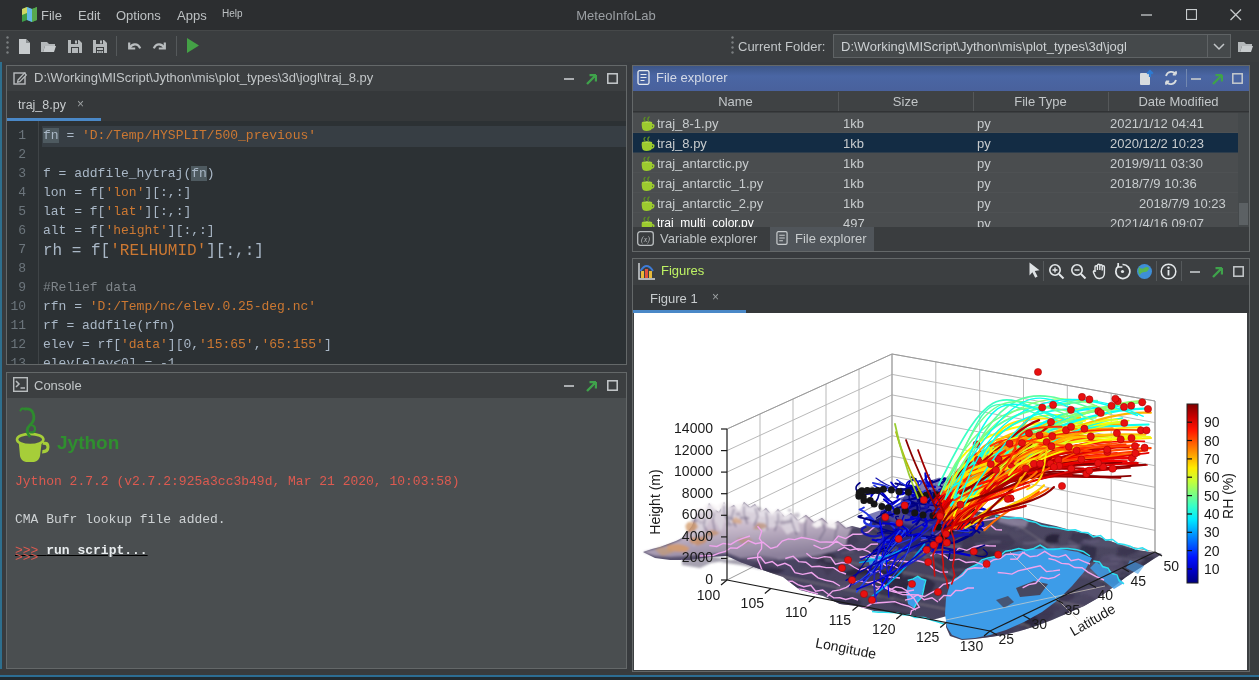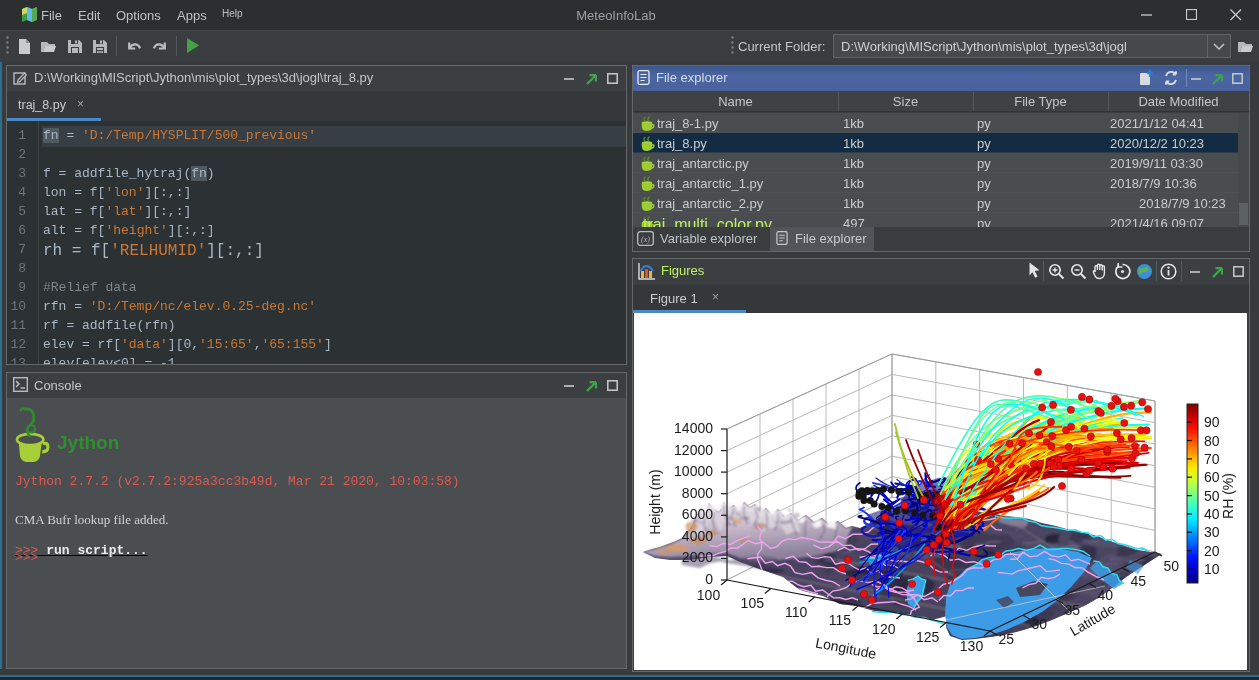--- a/index.html
+++ b/index.html
@@ -174,21 +174,21 @@
     <svg class="abs" style="left:8px;top:5px;" width="44" height="60" viewBox="0 0 44 60">
       <path d="M3.5 37 L5 53 q1 5 6 6 l8 0 q5 -1 6 -6 L27 37 z" fill="#a6ce39"></path>
       <ellipse cx="15.2" cy="36.5" rx="13.2" ry="5.6" fill="#4a4e50" stroke="#a6ce39" stroke-width="2.6"></ellipse>
       <path d="M28 39 q6.5 -1.5 6.5 5 q0 6.5 -7.5 6.5 l0.5 -3.5 q4 0 4 -3 q0 -3 -4 -2.2 z" fill="#a6ce39"></path>
       <path d="M14.5 33 q-5 -6 0.5 -11 q6 -5 3 -12 q-2 -5 -8 -4" fill="none" stroke="#2e8b2e" stroke-width="2.8" stroke-linecap="round"></path>
       <path d="M15.5 22 q5 0.5 4.5 4.5 q-0.5 3.5 -4.5 2.8" fill="none" stroke="#2e8b2e" stroke-width="2.2" stroke-linecap="round"></path>
       <path d="M10 6 q-3.5 -1.5 -4.5 1.5" fill="none" stroke="#2e8b2e" stroke-width="2.2" stroke-linecap="round"></path>
     </svg>
     <div class="abs" style="left:50px;top:34px;color:#2f8f2f;font-size:19px;font-weight:bold;">Jython</div>
     <div class="abs mono" style="left:8px;top:76px;font-size:13px;white-space:pre;"><span style="color:#dd5a50">Jython 2.7.2 (v2.7.2:925a3cc3b49d, Mar 21 2020, 10:03:58)</span></div>
-    <div class="abs mono" style="left:8px;top:114px;font-size:13px;white-space:pre;font-family:Liberation Serif, serif;"><span style="color:#ced2d4">CMA Bufr lookup file added.</span></div>
+    <div class="abs mono" style="left:8px;top:114px;font-size:13px;white-space:pre;"><span style="color:#ced2d4">CMA Bufr lookup file added.</span></div>
     <div class="abs mono" style="left:8px;top:145px;font-size:13px;white-space:pre;text-decoration:underline;"><span style="color:#dd5a50">&gt;&gt;&gt; </span><span style="color:#e8ecee;font-weight:bold">run script...</span></div>
     <div class="abs mono" style="left:8px;top:152px;font-size:13px;white-space:pre;"><span style="color:#dd5a50">&gt;&gt;&gt;</span></div>
   </div>
 <div class="panel" style="left:632px;top:65px;width:618px;height:187px;"></div>
 <div class="abs" style="left:633px;top:66px;width:616px;height:25px;background:linear-gradient(180deg,#3d5688 0%,#4a66a4 40%,#49619c 100%);"></div>
 <svg class="abs" style="left:637px;top:70px;" width="13" height="15" viewBox="0 0 13 15">
     <rect x="1" y="0.7" width="11" height="13.6" rx="1.5" fill="none" stroke="#e8ecee" stroke-width="1.3"></rect>
     <path d="M3.5 4.5h6M3.5 7.5h6M3.5 10.5h4" stroke="#e8ecee" stroke-width="1.2"></path>
   </svg>
 <div class="abs" style="left:656px;top:70px;color:#d4dae6;font-size:13px;">File explorer</div>
@@ -274,21 +274,21 @@
     <div class="abs" style="left:210px;top:83px;color:#c8ccce;font-size:13px;">1kb</div>
     <div class="abs" style="left:344px;top:83px;color:#c8ccce;font-size:13px;">py</div>
     <div class="abs" style="left:477px;top:83px;color:#c8ccce;font-size:13px;margin-left:29px;">2018/7/9 10:23</div>
     <div class="abs" style="left:0;top:99px;width:605px;height:1px;background:#55585a;opacity:0.4;"></div>
     <svg class="abs" style="left:7px;top:103px;" width="15" height="15" viewBox="0 0 15 15">
       <path d="M2 6 q-1 5 1 8 q3 2 8 0 q2 -3 1 -8 z" fill="#9ccc2e"></path>
       <path d="M2 6 q5 1.5 10 0 q-5 -1.5 -10 0" fill="#b5dd55"></path>
       <path d="M11.5 8 q3.5 -0.5 3 2.2 q-0.5 2.8 -3.8 2.6 l0.3 -1.6 q2 0.2 2 -1 q0 -1.2 -1.8 -0.8 z" fill="#9ccc2e"></path>
       <path d="M5 5 q-2 -2 0 -3.6 M8.5 5 q-1.6 -2.4 0.6 -4" fill="none" stroke="#5d8f23" stroke-width="1.3" stroke-linecap="round"></path>
     </svg>
-    <div class="abs" style="left:10px;top:103px;color:#bef264;font-size:16px;">traj_multi_color.py</div>
+    <div class="abs" style="left:24px;top:103px;color:#ffffff;font-size:12px;">traj_multi_color.py</div>
     <div class="abs" style="left:210px;top:103px;color:#c8ccce;font-size:13px;">497</div>
     <div class="abs" style="left:344px;top:103px;color:#c8ccce;font-size:13px;">py</div>
     <div class="abs" style="left:477px;top:103px;color:#c8ccce;font-size:13px;">2021/4/16 09:07</div>
   </div>
 <div class="abs" style="left:1238px;top:113px;width:11px;height:114px;background:#45494b;"></div>
 <div class="abs" style="left:1239px;top:203px;width:9px;height:22px;background:#5c6164;"></div>
 <div class="abs" style="left:633px;top:227px;width:616px;height:24px;background:#3a3d3f;"></div>
 <svg class="abs" style="left:637px;top:231px;" width="17" height="15" viewBox="0 0 17 15">
     <rect x="0.7" y="0.7" width="15.6" height="13.6" rx="2.5" fill="none" stroke="#b9bdbf" stroke-width="1.3"></rect>
     <text x="8.5" y="10.5" font-size="8" font-style="italic" fill="#b9bdbf" text-anchor="middle" font-family="Liberation Serif,serif">(x)</text>

